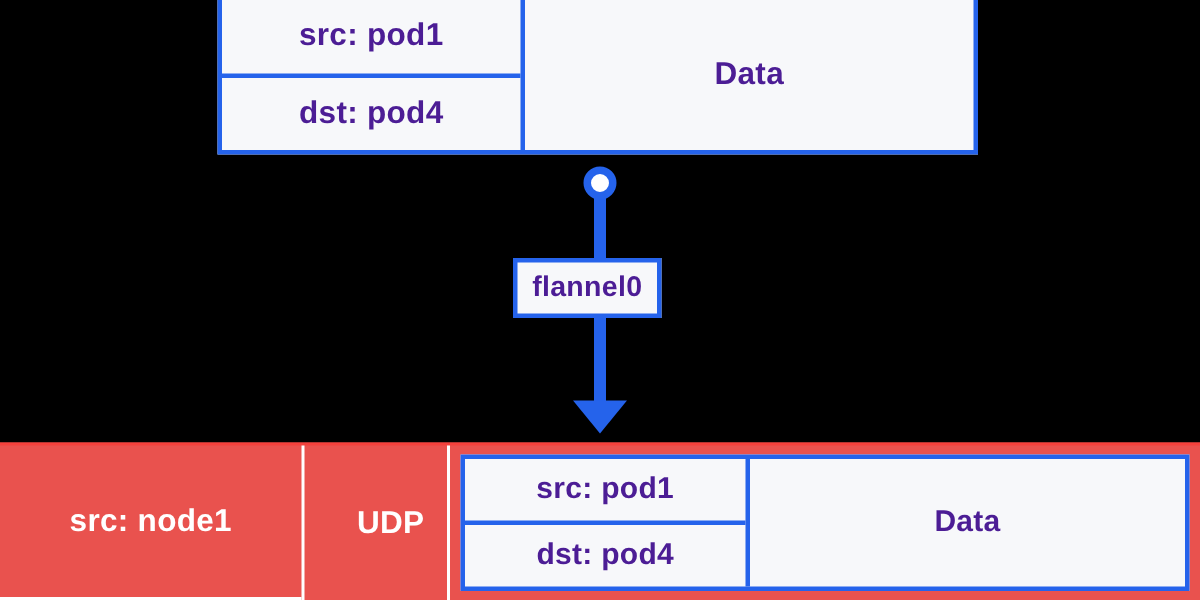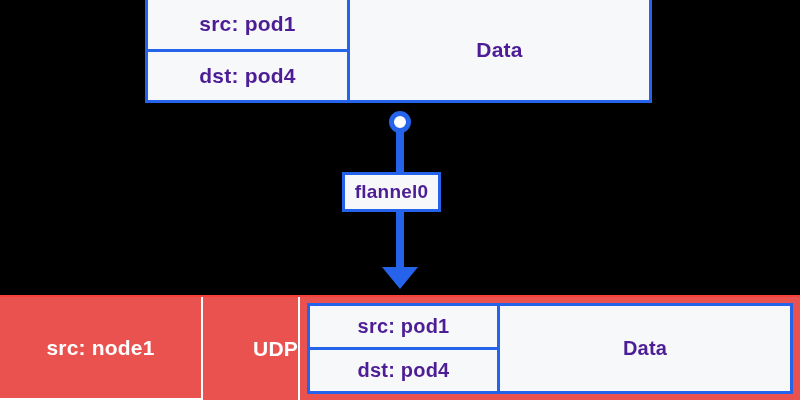--- a/index.html
+++ b/index.html
@@ -152,21 +152,22 @@
     font-size: 21px;
     letter-spacing: 0.2px;
     white-space: nowrap;
   }
   .udp-col {
     width: 97px;
     box-sizing: border-box;
     border-right: 2px solid #FFFFFF;
     display: flex;
     align-items: center;
-    justify-content: flex-end;
+    justify-content: flex-start;
+    padding-left: 35px;
   }
   .payload-col {
     flex: 1 1 auto;
     display: flex;
     align-items: center;
     justify-content: center;
     padding: 6px 7px 6px 7px;
     box-sizing: border-box;
   }
   .packet-inner {

